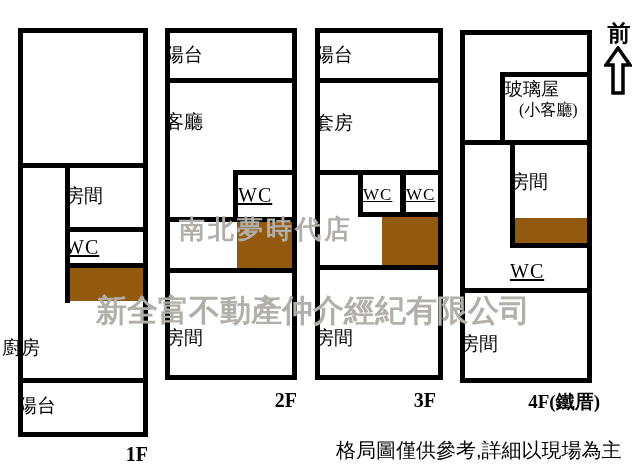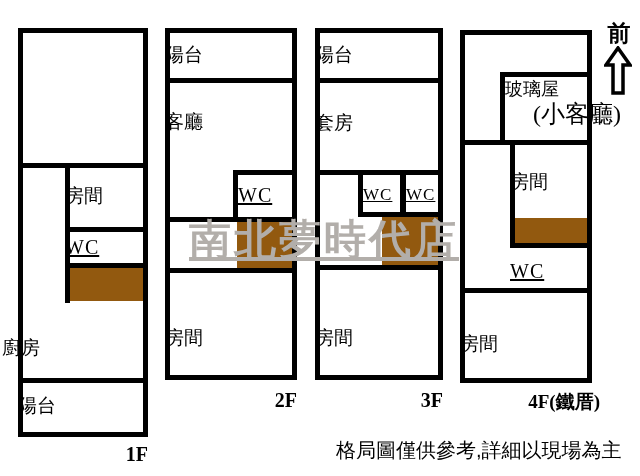--- a/index.html
+++ b/index.html
@@ -8,21 +8,21 @@
     background:var(--bg,#ffffff); overflow:hidden;
     font-family:"Liberation Serif", serif; color:#000;
   }
   .outer  { position:absolute; border:5px solid var(--wall,#000); box-sizing:border-box; z-index:2; }
   .wall   { position:absolute; background:var(--wall,#000); z-index:3; }
   .stairs { position:absolute; background:var(--stairs,#92590f); z-index:1; }
   .rlabel { position:absolute; font-size:19px; line-height:1.1; z-index:5; white-space:nowrap; }
   .wc     { font-size:20px; letter-spacing:1px;text-decoration:underline; }
   .flabel { position:absolute; text-align:right; font-size:20px; z-index:5; white-space:nowrap;font-weight:bold; }
   .wm     { position:absolute; color:var(--wm,#b2aeaa); font-weight:bold; z-index:10; white-space:nowrap; }
-  #wm1    { left:189px; top:212px; font-size:42px; letter-spacing:3px;text-decoration:underline; }
+  #wm1    { left:179px; top:212px; font-size:26px; letter-spacing:3px; }
   #wm2    { left:96px;  top:290px; font-size:31px; letter-spacing:0px; }
   .note   { position:absolute; left:336px; top:437px; font-family:"Liberation Sans",sans-serif;
             font-weight:normal; font-size:20px; letter-spacing:0px; z-index:5; white-space:nowrap; }
   .front  { position:absolute; left:602px; top:18px; width:34px; text-align:center;
             font-size:23px; font-weight:bold; z-index:5; }
   .arrow  { position:absolute; left:604px; top:46px; z-index:5; }
 </style>
 </head>
 <body>
 
@@ -63,40 +63,41 @@
   <div class="wall" style="left:400px;top:170px;width:6px;height:47px"></div>
   <div class="wall" style="left:358px;top:212px;width:85px;height:5px"></div>
   <div class="stairs" style="left:382px;top:217px;width:56px;height:48px"></div>
   <div class="wall" style="left:315px;top:265px;width:128px;height:5px"></div>
 
   <div class="rlabel" style="left:315px;top:45px;width:128px">陽台</div>
   <div class="rlabel" style="left:315px;top:113px;width:128px">套房</div>
   <div class="rlabel wc" style="left:363px;top:186px;width:37px;font-size:17px">WC</div>
   <div class="rlabel wc" style="left:406px;top:186px;width:33px;font-size:17px">WC</div>
   <div class="rlabel" style="left:315px;top:328px;width:128px">房間</div>
-  <div class="flabel" style="left:315px;top:389px;width:128px">3F</div>
+  <div class="flabel" style="left:308px;top:389px;width:128px">3F</div>
 
   <div class="outer" style="left:460px;top:30px;width:132px;height:353px"></div>
   <div class="wall" style="left:500px;top:72px;width:92px;height:5px"></div>
   <div class="wall" style="left:500px;top:72px;width:5px;height:73px"></div>
   <div class="wall" style="left:460px;top:140px;width:132px;height:5px"></div>
   <div class="wall" style="left:510px;top:140px;width:5px;height:108px"></div>
   <div class="stairs" style="left:515px;top:218px;width:72px;height:25px"></div>
   <div class="wall" style="left:510px;top:243px;width:82px;height:5px"></div>
   <div class="wall" style="left:460px;top:288px;width:132px;height:5px"></div>
 
   <div class="rlabel" style="left:505px;top:80px;width:87px;font-size:18px">玻璃屋</div>
-  <div class="rlabel" style="left:533px;top:101px;width:87px;font-size:24px">(小客廳)</div>
+  <div class="rlabel" style="left:519px;top:101px;width:87px;font-size:16px">(小客廳)</div>
   <div class="rlabel" style="left:510px;top:172px;width:82px">房間</div>
   <div class="rlabel wc" style="left:510px;top:260px;width:82px">WC</div>
   <div class="rlabel" style="left:460px;top:334px;width:132px">房間</div>
   <div class="flabel" style="left:455px;top:389px;width:145px;font-size:19px">4F(鐵厝)</div>
 
   <div class="front">前</div>
   <svg class="arrow" width="28" height="50" viewBox="0 0 28 50">
     <polygon points="14,2 26,19 19,19 19,47 9,47 9,19 2,19" fill="#ffffff" stroke="#000000" stroke-width="3.5" stroke-linejoin="miter"></polygon>
   </svg>
 
   <div class="wm" id="wm1">南北夢時代店</div>
+  <div class="wm" id="wm2">新全富不動產仲介經紀有限公司</div>
 
   <div class="note">格局圖僅供參考,詳細以現場為主</div>
 
 </div>
 
 </body></html>

